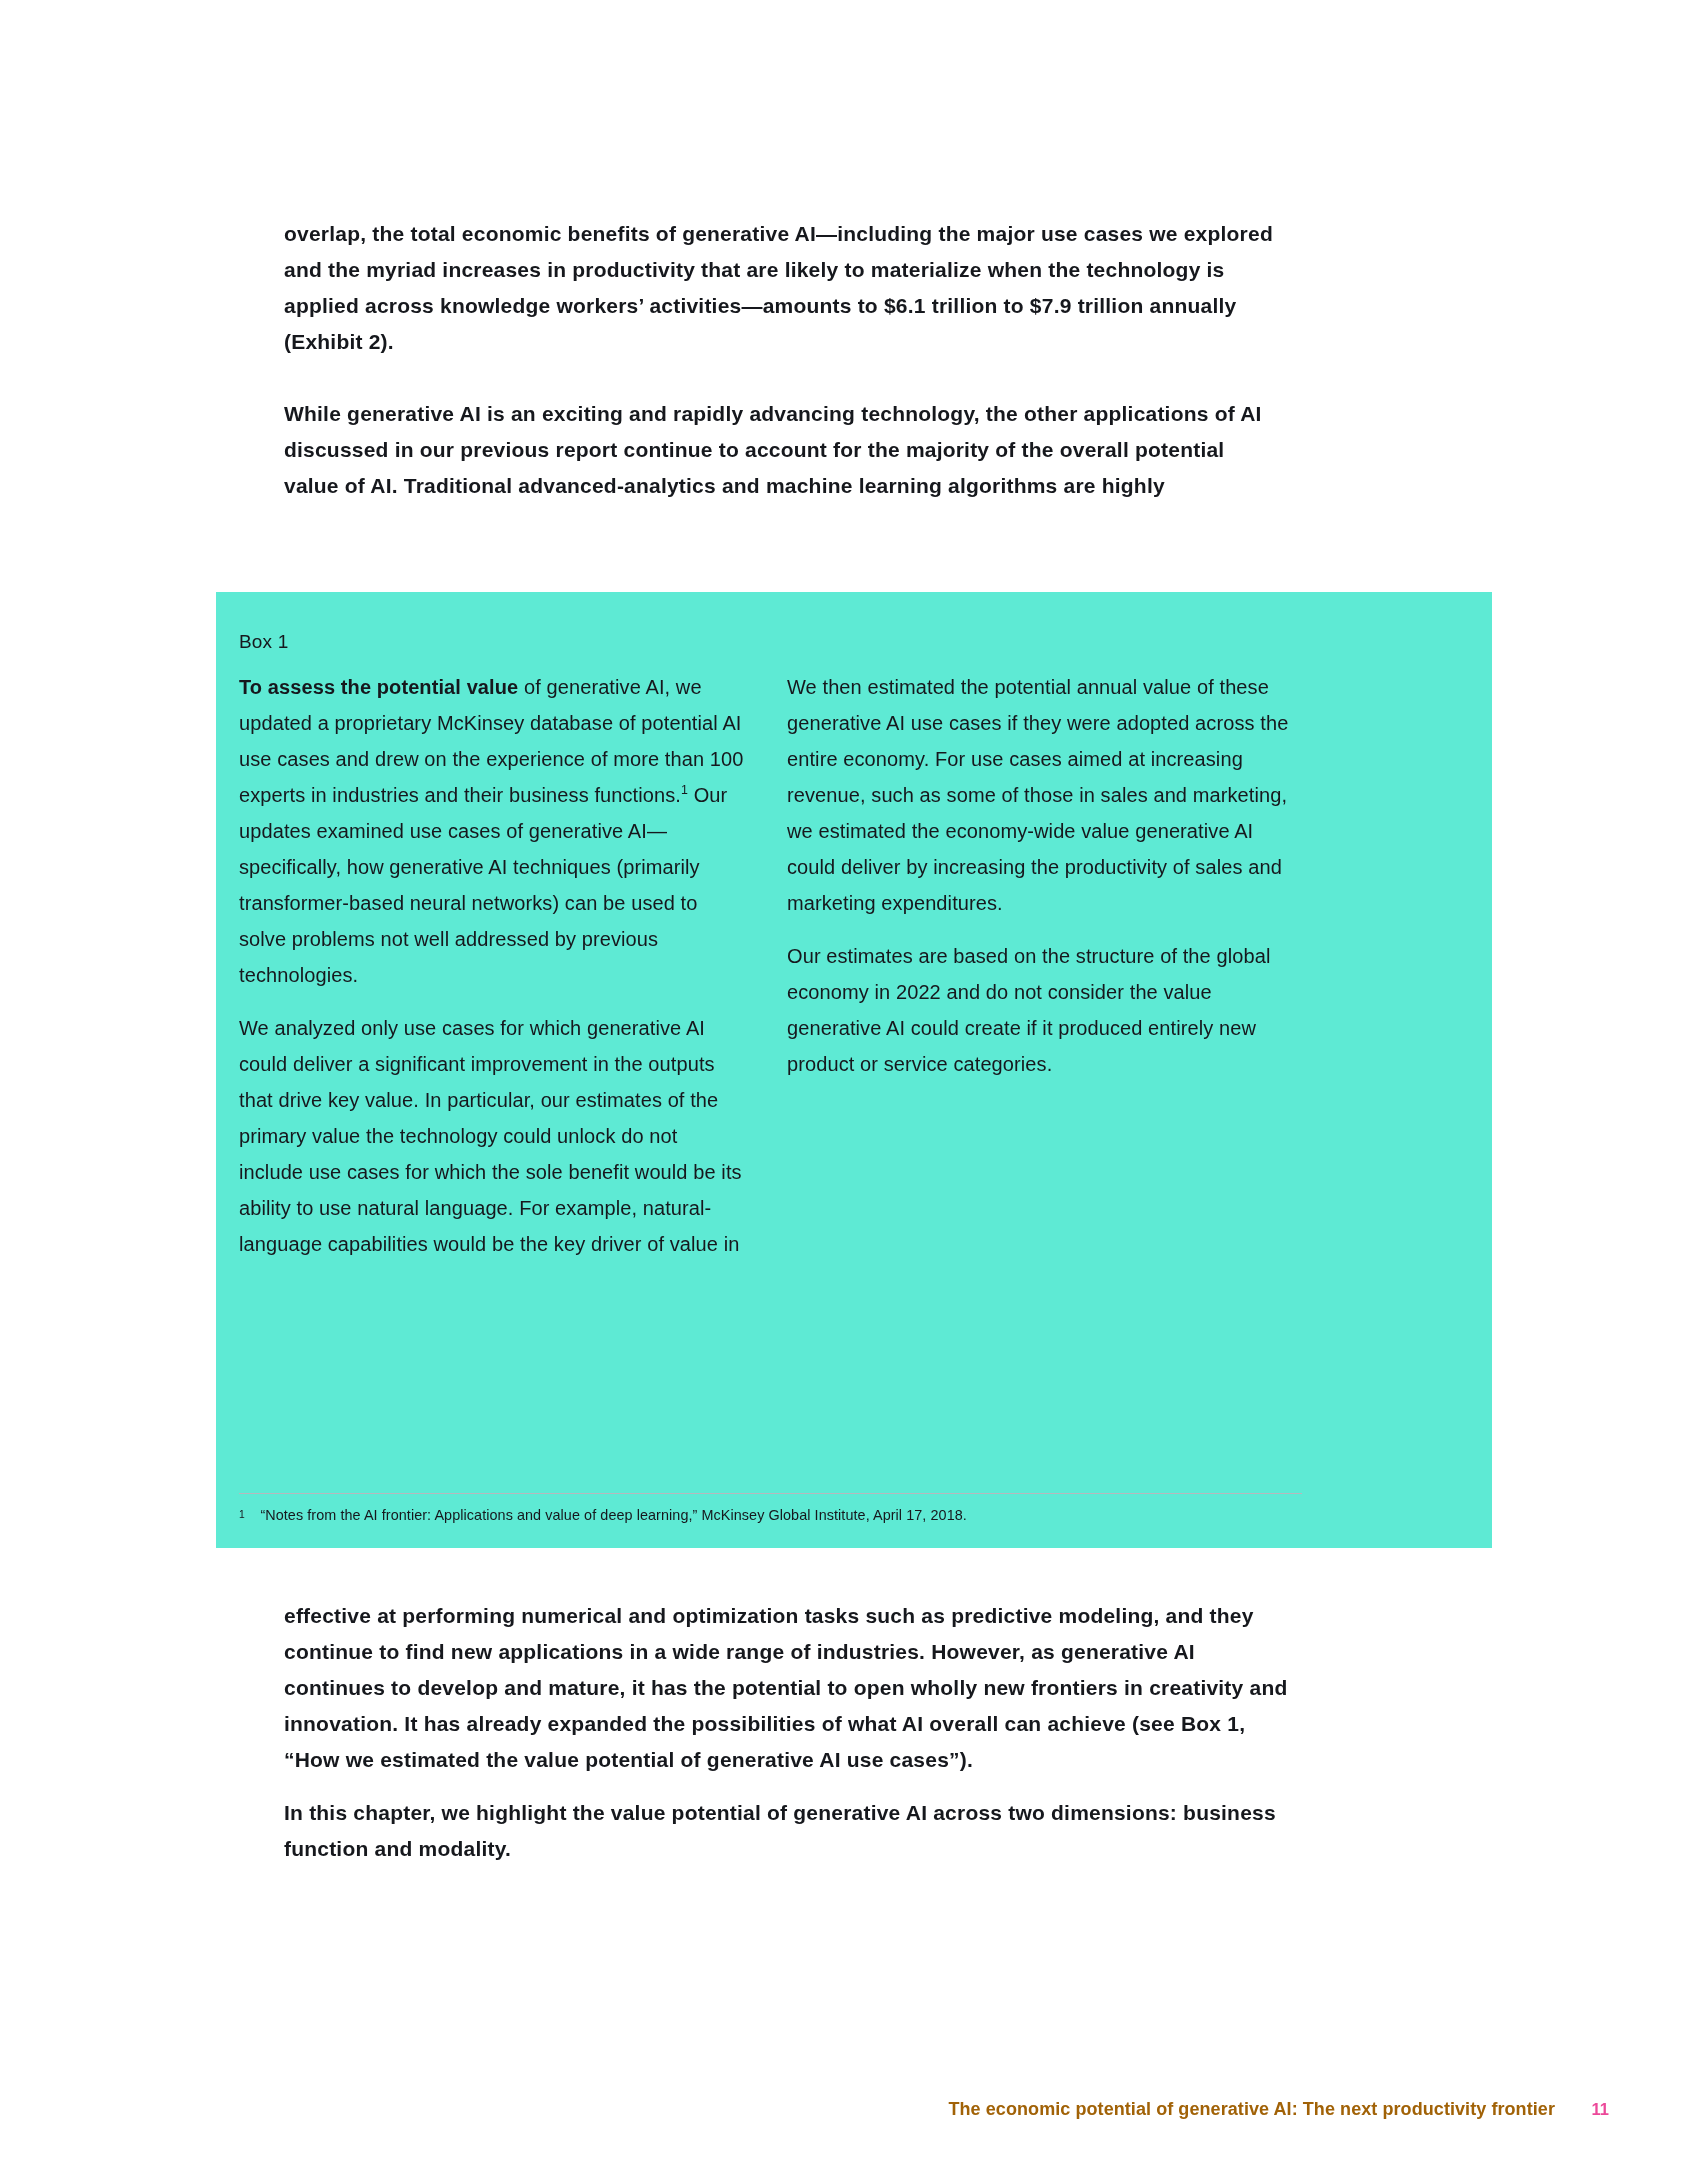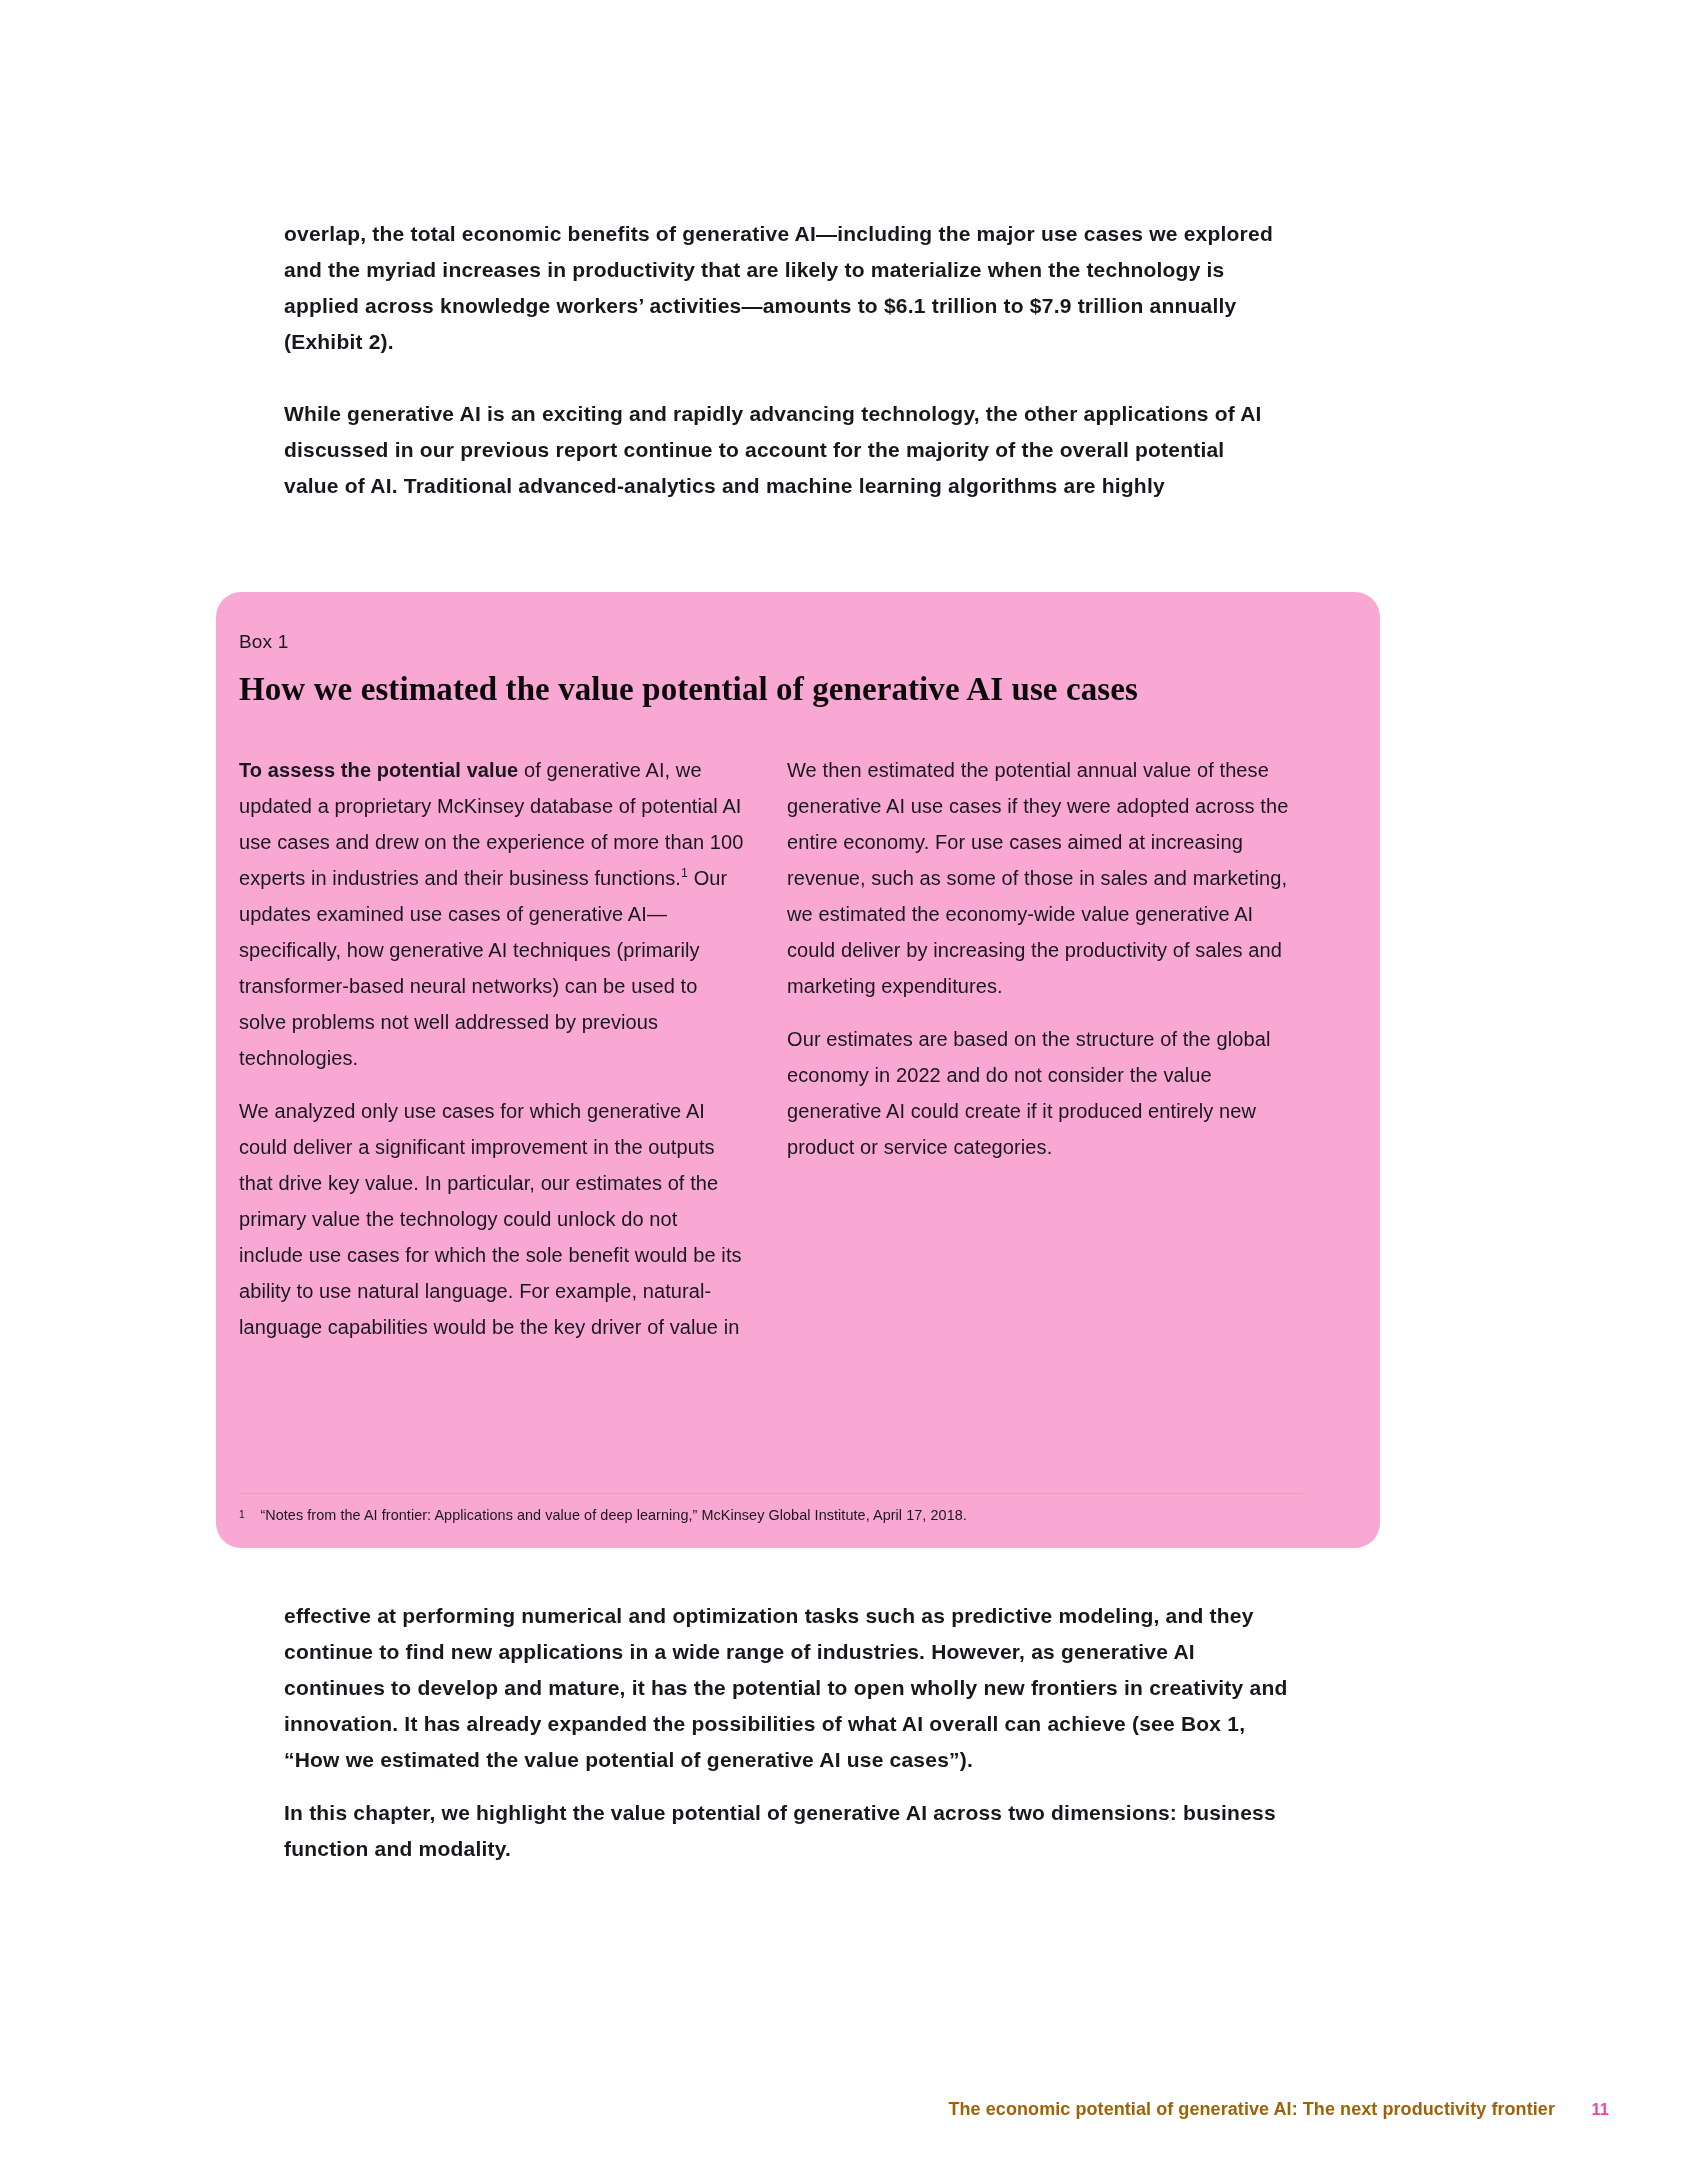--- a/index.html
+++ b/index.html
@@ -50,24 +50,23 @@
   }
   .body-bottom p.body-para + p.body-para {
     margin-top: 17.3px;
   }
 
   
   .box-panel {
     position: absolute;
     left: 216px;
     top: 592px;
-    width: 1164px;
+    width: 1276px;
     height: 956px;
-    background: #f9a8d4;
-    border-radius: 25px;
+    background: #5eead4;
   }
   .box-inner {
     position: absolute;
     left: 23px;
     top: 37px;
     right: 23px;
   }
   .box-eyebrow {
     font-size: 19px;
     line-height: 25px;
@@ -181,21 +180,20 @@
 <div class="page">
 
   <div class="body-top">
     <p class="body-para">overlap, the total economic benefits of generative AI—including the major use cases we explored and the myriad increases in productivity that are likely to materialize when the technology is applied across knowledge workers’ activities—amounts to $6.1 trillion to $7.9 trillion annually (Exhibit 2).</p>
     <p class="body-para">While generative AI is an exciting and rapidly advancing technology, the other applications of AI discussed in our previous report continue to account for the majority of the overall potential value of AI. Traditional advanced-analytics and machine learning algorithms are highly</p>
   </div>
 
   <section class="box-panel">
     <div class="box-inner">
       <div class="box-eyebrow">Box 1</div>
-      <h2 class="box-title">How we estimated the value potential of generative AI use cases</h2>
 
       <div class="box-columns">
 
         <div class="box-col">
           <p><b>To assess the potential value</b><span> of generative AI, we updated a proprietary McKinsey database of potential AI use cases and drew on the experience of more than 100 experts in industries and their business functions.</span><sup class="fn-ref">1</sup><span> Our updates examined use cases of generative AI—specifically, how generative AI techniques (primarily transformer-based neural networks) can be used to solve problems not well addressed by previous technologies.</span></p>
           <p>We analyzed only use cases for which generative AI could deliver a significant improvement in the outputs that drive key value. In particular, our estimates of the primary value the technology could unlock do not include use cases for which the sole benefit would be its ability to use natural language. For example, natural-language capabilities would be the key driver of value in</p>
         </div>
 
         <div class="box-col">
           <p>We then estimated the potential annual value of these generative AI use cases if they were adopted across the entire economy. For use cases aimed at increasing revenue, such as some of those in sales and marketing, we estimated the economy-wide value generative AI could deliver by increasing the productivity of sales and marketing expenditures.</p>

